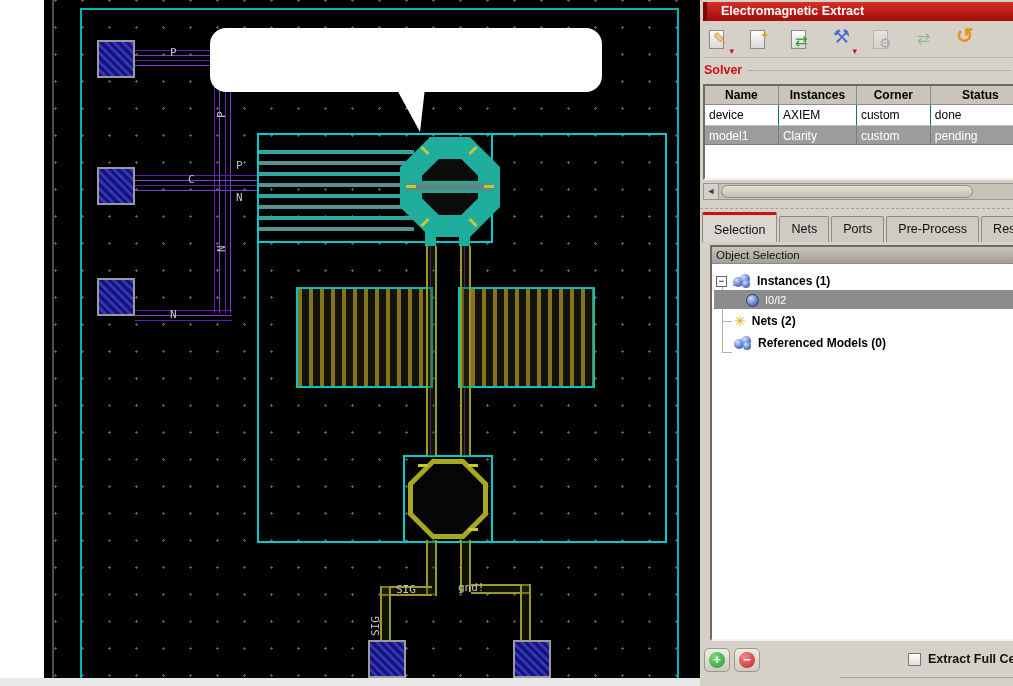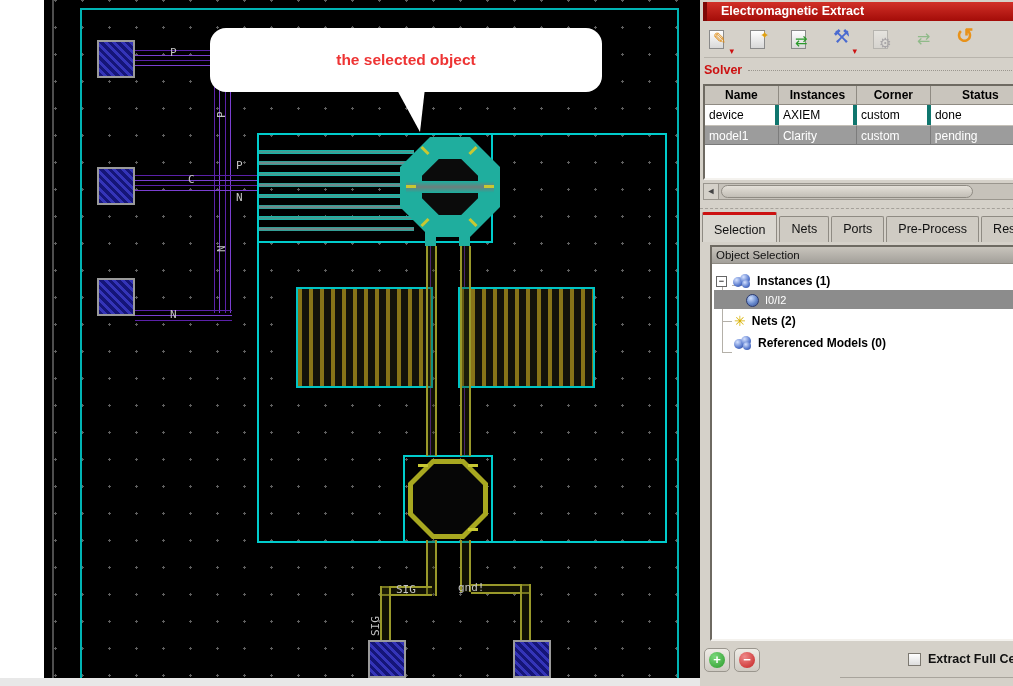--- a/index.html
+++ b/index.html
@@ -83,21 +83,21 @@
   #models-row .rule { flex:1; border-top:1px dotted #9a968e; height:0; }
 
   #mtable { position:absolute; left:3px; top:84px; width:330px; height:96px; background:#fff;
             border:2px solid; border-color:#6e6a62 #f4f2ee #f4f2ee #6e6a62; font-size:12px; }
   .trow { display:flex; height:20px; line-height:20px; }
   .trow.head { background:#c9c5bd; font-weight:bold; height:19px; line-height:19px; }
   .trow.head .tc { text-align:center; border-right:1px solid #8f8b83; border-bottom:1px solid #8f8b83; }
   .tc { padding:0 4px; overflow:hidden; white-space:nowrap; }
   .c0{width:88px;} .c1{width:93px;} .c2{width:88px;} .c3{width:120px;}
   .trow.r0 { background:#ffffff; color:#000; }
-  .trow.r0 .tc { border-right:4px solid #0f766e; }
+  .trow.r0 .tc { border-right:1px solid #0f766e; }
   .trow.r1 { background:#9c9c9c; color:#fff; }
   .trow.r1 .tc { border-right:1px solid #7c7c7c; border-top:1px solid #c4c0b8; border-bottom:1px solid #7a7a7a; }
 
   #hscroll { position:absolute; left:3px; top:183px; width:312px; height:17px; background:#c6c2ba;
              border:1px solid #9a968e; display:flex; align-items:center; }
   #hscroll .arrow { width:15px; height:15px; background:#d5d1c9; border-right:1px solid #9a968e;
                     font-size:9px; line-height:15px; text-align:center; color:#444; }
   #hscroll .thumb { margin-left:2px; width:252px; height:13px; background:linear-gradient(#e4e0d8,#c2beb6);
                     border:1px solid #8f8b83; border-radius:7px; }
 
@@ -238,21 +238,20 @@
 
     <div class="net-label" style="left:352px; top:584px;">SIG</div>
     <div class="net-label" style="left:414px; top:582px;">gnd!</div>
     <div class="net-label rot" style="left:326px; top:636px;">SIG</div>
 
     <div class="pad" style="left:324px; top:640px;"></div>
     <div class="pad" style="left:469px; top:640px;"></div>
 
     <div id="callout-tail"></div>
     <div id="callout">
-      <div>the selected object</div>
     </div>
   </div>
   <div id="below-canvas"></div>
 
   <div id="panel">
 
     <div id="titlebar">
       <span>Electromagnetic Extract</span>
     </div>
 

